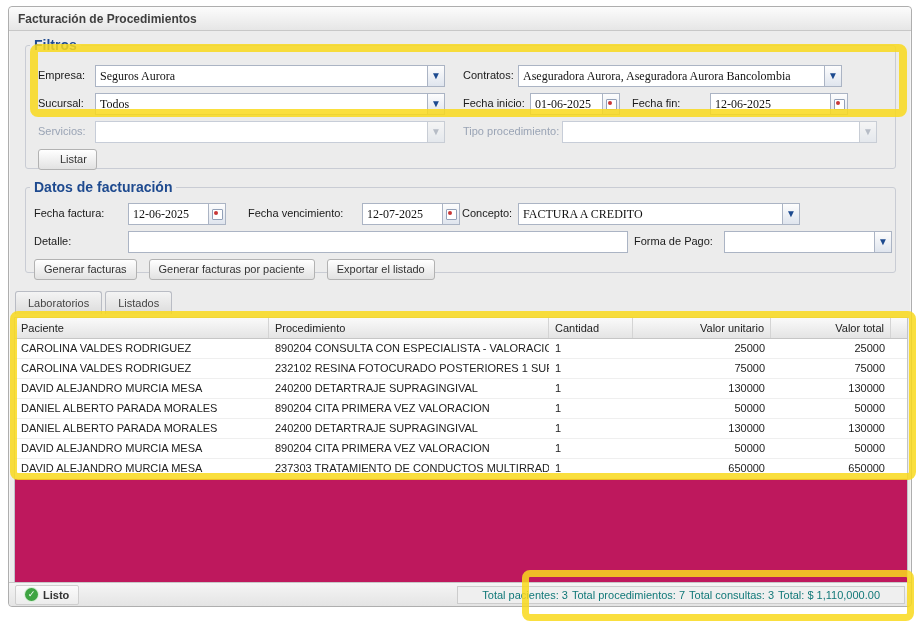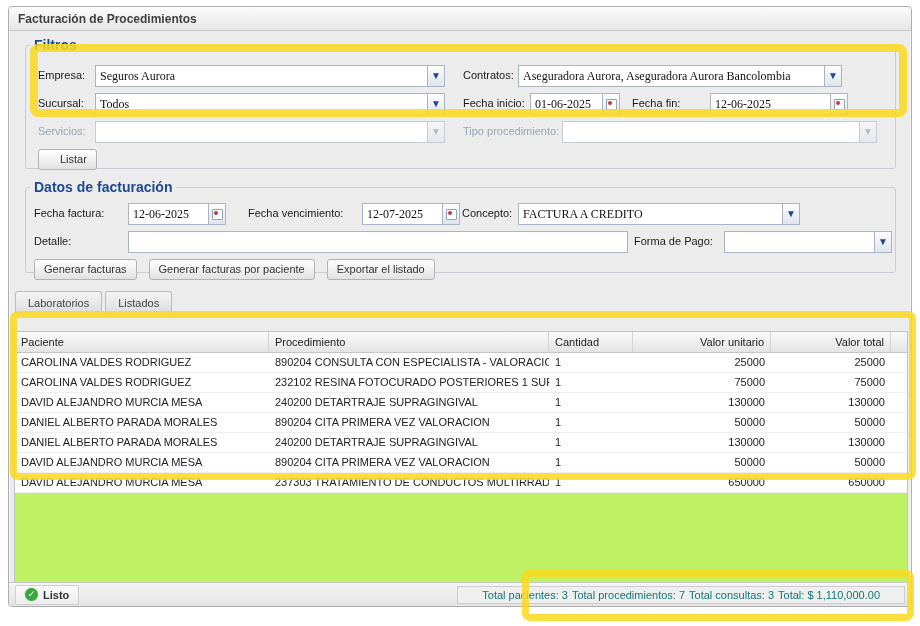--- a/index.html
+++ b/index.html
@@ -45,22 +45,22 @@
     border:1px solid #b2b2b2; border-radius:3px; color:#333;
     background:linear-gradient(#ffffff,#e2e2e2); font-size:11px;
     font-family:"Liberation Sans",sans-serif; cursor:pointer; }
 
   .tabstrip { position:absolute; left:6px; top:284px; height:23px; display:flex; gap:3px; }
   .tab { height:23px; line-height:22px; padding:0 12px; border:1px solid #b9bcc4;
     border-bottom:none; border-radius:3px 3px 0 0; color:#444;
     background:linear-gradient(#f4f4f4,#dcdcdc); cursor:pointer; }
   .tab.active { background:linear-gradient(#ffffff,#f0f2f5); font-weight:bold; color:#222; }
 
-  .gridpanel { position:absolute; left:5px; top:324px; width:894px; height:270px;
-    background:#bef264; border:1px solid #bfc3cb; overflow:hidden; }
+  .gridpanel { position:absolute; left:5px; top:310px; width:894px; height:270px;
+    background:#be185d; border:1px solid #bfc3cb; overflow:hidden; }
   .ghead { display:flex; height:21px; background:linear-gradient(#fafafa,#e4e4e4);
     border-bottom:1px solid #c6c6c6; }
   .ghead .gcell { border-right:1px solid #d4d4d4; color:#222; line-height:20px; }
   .grow { display:flex; height:20px; border-bottom:1px solid #efefef; background:#fff; }
   .gcell { padding:0 6px; white-space:nowrap; overflow:hidden; line-height:19px; }
   .c0 { width:254px; } .c1 { width:280px; } .c2 { width:84px; }
   .c3 { width:138px; text-align:right; } .c4 { width:120px; text-align:right; }
 
   .statusbar { position:absolute; left:0; right:0; bottom:0; height:24px;
     background:linear-gradient(#f5f5f5,#e4e4e4); border-top:1px solid #c7c7c7;

